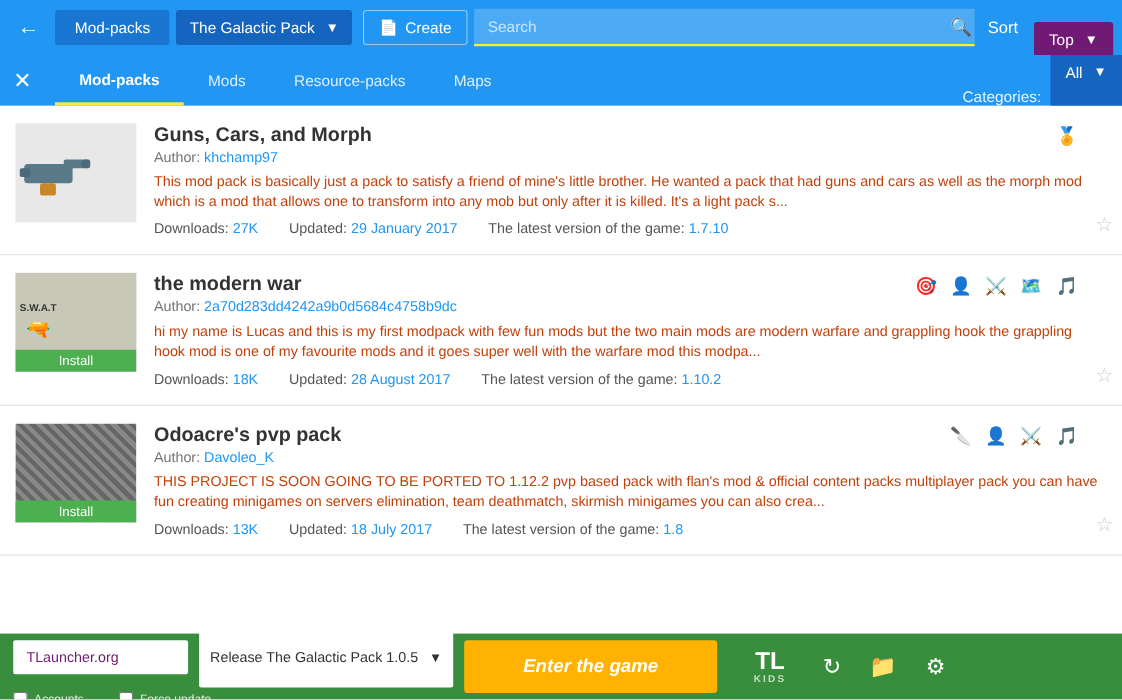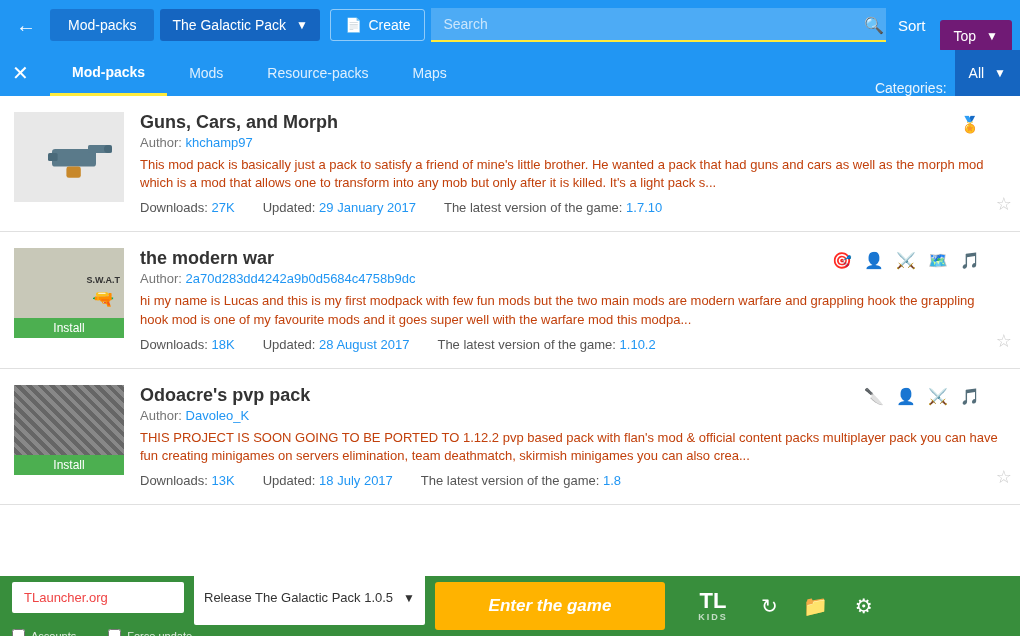--- a/index.html
+++ b/index.html
@@ -127,21 +127,20 @@
       padding-right: 8px;
     }
     .categories-dropdown {
       background: #1565c0;
       color: white;
       border: none;
       padding: 8px 14px;
       cursor: pointer;
       font-size: 14px;
       display: flex;
-      align-items: center;
       gap: 6px;
       height: 46px;
     }
 
     
     .content {
       background: white;
       height: calc(636px - 50px - 46px - 60px);
       overflow-y: auto;
     }
@@ -155,21 +154,21 @@
       position: relative;
     }
     .mod-thumb {
       width: 110px;
       height: 90px;
       margin-right: 16px;
       flex-shrink: 0;
       background: #ddd;
       display: flex;
       align-items: center;
-      justify-content: flex-end;
+      justify-content: flex-start;
       position: relative;
       overflow: hidden;
     }
     .mod-thumb.guns {
       background: #e8e8e8;
     }
     .mod-thumb.modern {
       background: #c8c8b8;
     }
     .mod-thumb.pvp {
@@ -250,22 +249,22 @@
       align-items: center;
       padding: 0 12px;
       gap: 10px;
       position: relative;
     }
     .launcher-input {
       background: white;
       border: none;
       padding: 8px 12px;
       font-size: 13px;
-      color: #ef4444;
-      width: 172px;
+      color: #701a75;
+      width: 159px;
       border-radius: 2px;
     }
     .version-select-wrapper {
       background: white;
       border: none;
       padding: 20px 10px;
       font-size: 13px;
       color: #333;
       border-radius: 2px;
       display: flex;

